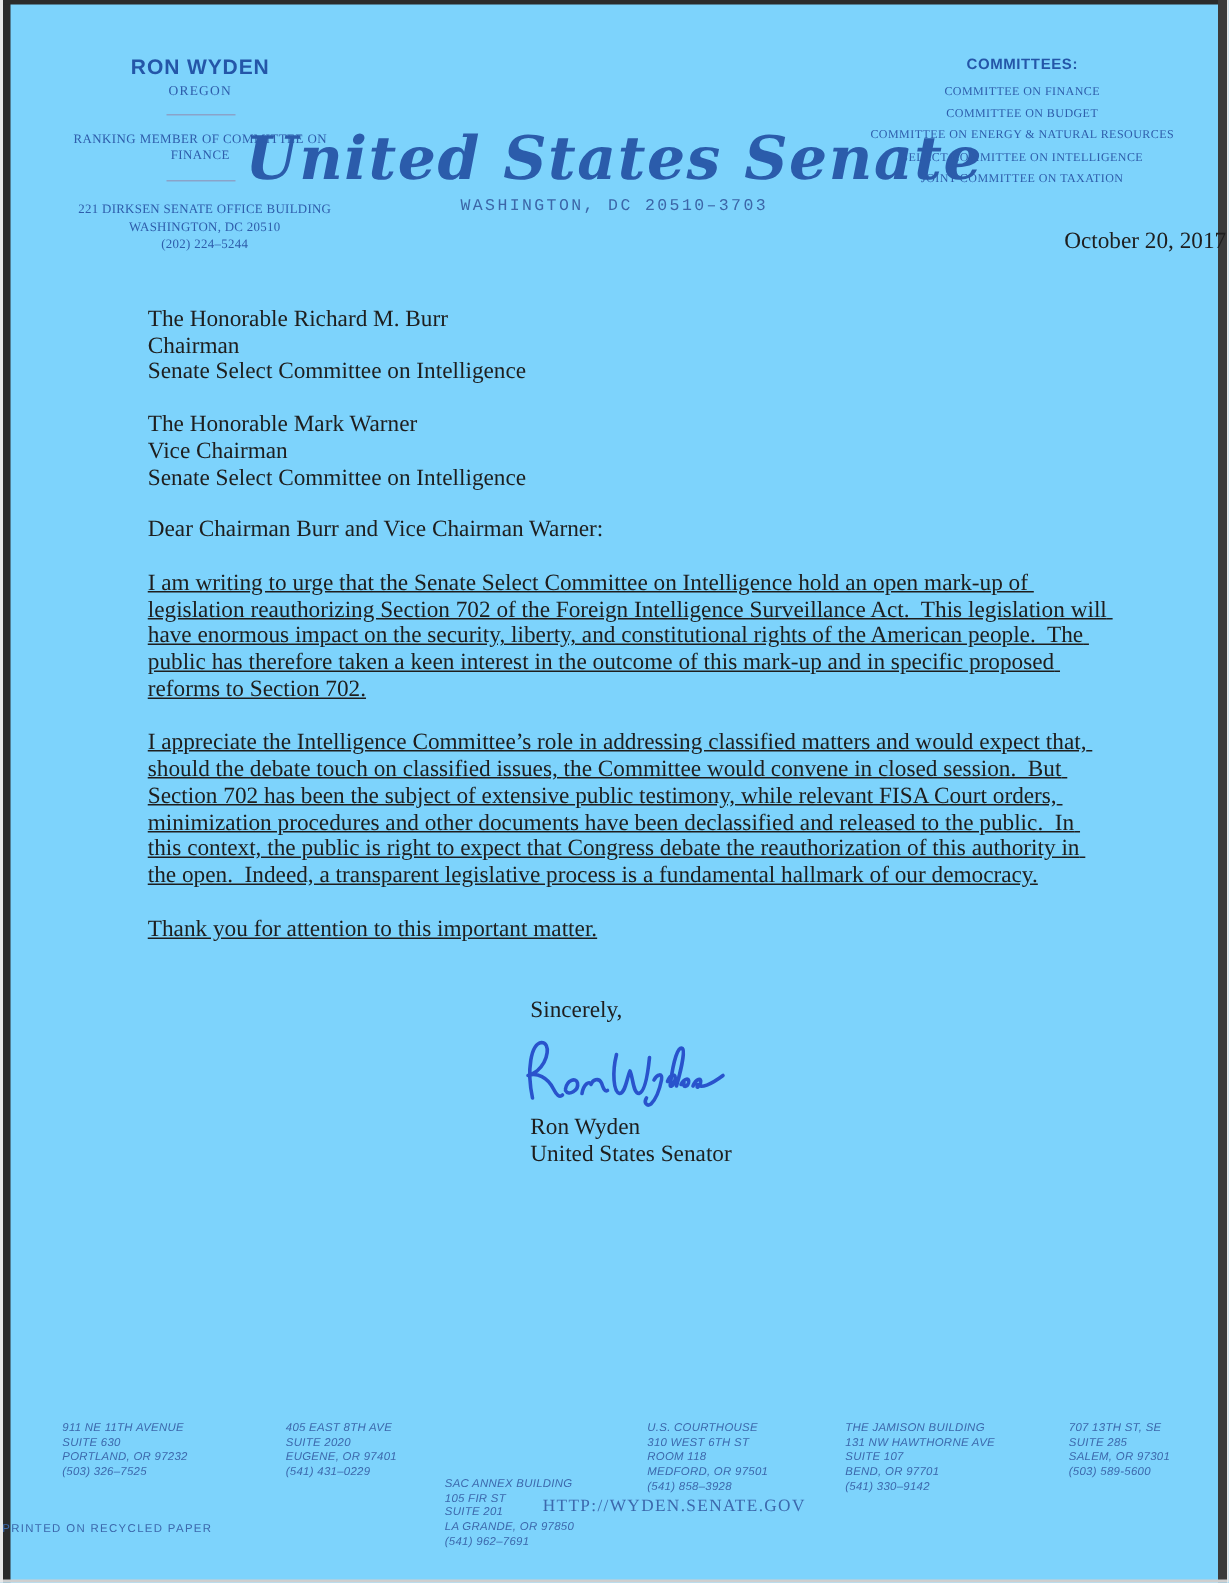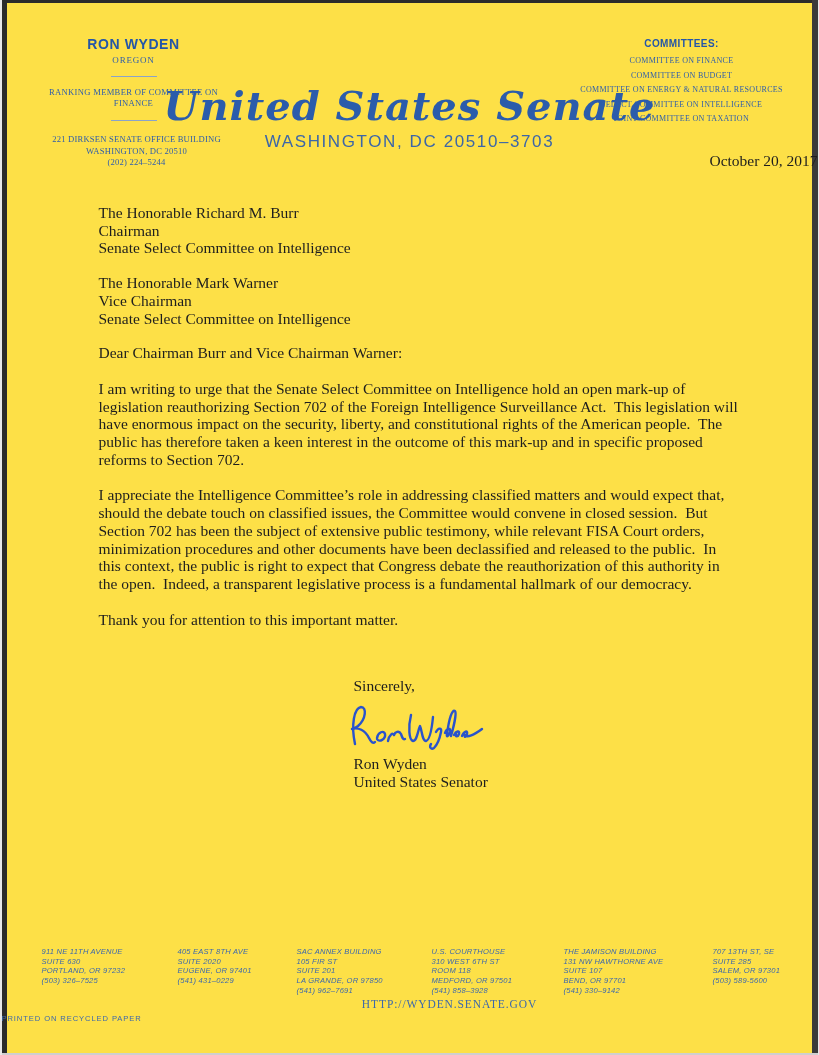--- a/index.html
+++ b/index.html
@@ -1,18 +1,18 @@
 <!DOCTYPE html>
 <html><head>
 <meta charset="utf-8">
 <style>
   html,body { margin:0; padding:0; background:#e8e8e8; }
   .page {
     position:relative; width:816px; height:1055px; margin:0 auto;
-    background:#fde047; overflow:hidden;
+    background:#7dd3fc; overflow:hidden;
     font-family:"Liberation Serif", serif; color:#1e1e1e;
   }
   
   .edge { position:absolute; background:#2b2b2b; }
   .edge.left  { left:0; top:0; width:5px; height:100%; }
   .edge.top   { left:0; top:0; width:100%; height:3px; }
   .edge.right { right:0; top:0; width:6px; height:100%; background:#3a3a3a; }
   .edge.bottom{ left:0; bottom:0; width:100%; height:2px; background:#cfcfcf; }
 
   
@@ -31,55 +31,55 @@
     text-align:center; margin:13px 0 0 6px; font-size:8.6px; line-height:11.6px;
     letter-spacing:.2px; white-space:pre-line;
   }
 
   .masthead { position:absolute; left:0; top:82px; width:100%; text-align:center; }
   .masthead-title {
     font-family:"DejaVu Serif", serif; font-weight:bold; font-style:italic;
     font-size:40px; color:#2b5cab; letter-spacing:1px;
   }
   .masthead-subtitle {
-    font-family:Liberation Sans, sans-serif; font-size:17px; letter-spacing:1.6px;
+    font-family:Liberation Mono, monospace; font-size:11px; letter-spacing:1.6px;
     color:#3c66a8; margin-top:3px;
   }
 
   .committees {
     position:absolute; left:552px; top:38px; width:256px;
     text-align:center; color:#2e5dab;
   }
   .committees-heading {
     font-family:"Liberation Sans", sans-serif; font-weight:bold;
     font-size:10px; letter-spacing:.4px; color:#2456a8; margin-bottom:5px;
   }
   .committees-list { font-size:8px; line-height:14.6px; letter-spacing:.3px; white-space:pre-line; }
 
   .date-line { position:absolute; top:152px; left:0; width:100%; text-align:right; font-size:15.5px; }
 
   
   .letter-body { position:absolute; left:97px; top:204px; width:642px; font-size:15.5px; line-height:17.7px; }
   .recipient { white-space:pre-line; margin:0 0 17px 0; }
   .salutation { margin:0 0 18px 0; }
-  .para { margin:0 0 18px 0; white-space:pre-wrap; }
+  .para { margin:0 0 18px 0; white-space:pre-wrap;text-decoration:underline; }
 
-  .closing-block { margin:49px 0 0 255px; }
+  .closing-block { margin:37px 0 0 255px; }
   .closing-word { margin:0 0 4px 0; }
   .signature-svg { display:block; margin:4px 0 4px -6px; }
   .sig-name, .sig-title { line-height:18px; }
 
   
   .office {
     position:absolute; top:947px;
     font-family:"Liberation Sans", sans-serif; font-size:7.6px; line-height:9.7px;
     letter-spacing:.2px; color:#3c68ac; white-space:pre-line;font-style:italic;
   }
-  .office.o1 { left:40px; }  .office.o2 { left:176px; }
-  .office.o3 { left:295px; } .office.o4 { left:430px; }
+  .office.o1 { left:40px; }  .office.o2 { left:189px; }
+  .office.o3 { left:295px;margin-top:37px; } .office.o4 { left:430px; }
   .office.o5 { left:562px; } .office.o6 { left:711px; }
 
   .website {
     position:absolute; top:998px; left:0; width:100%; text-align:center;
     font-family:"Liberation Serif", serif; font-size:11.5px; letter-spacing:.9px; color:#3c68ac;padding-left:40px;
   }
   .recycled {
     position:absolute; top:1014px; left:0; width:100%; 
     font-family:"Liberation Sans", sans-serif; font-size:7.6px; letter-spacing:.9px; color:#3c68ac;
   }

